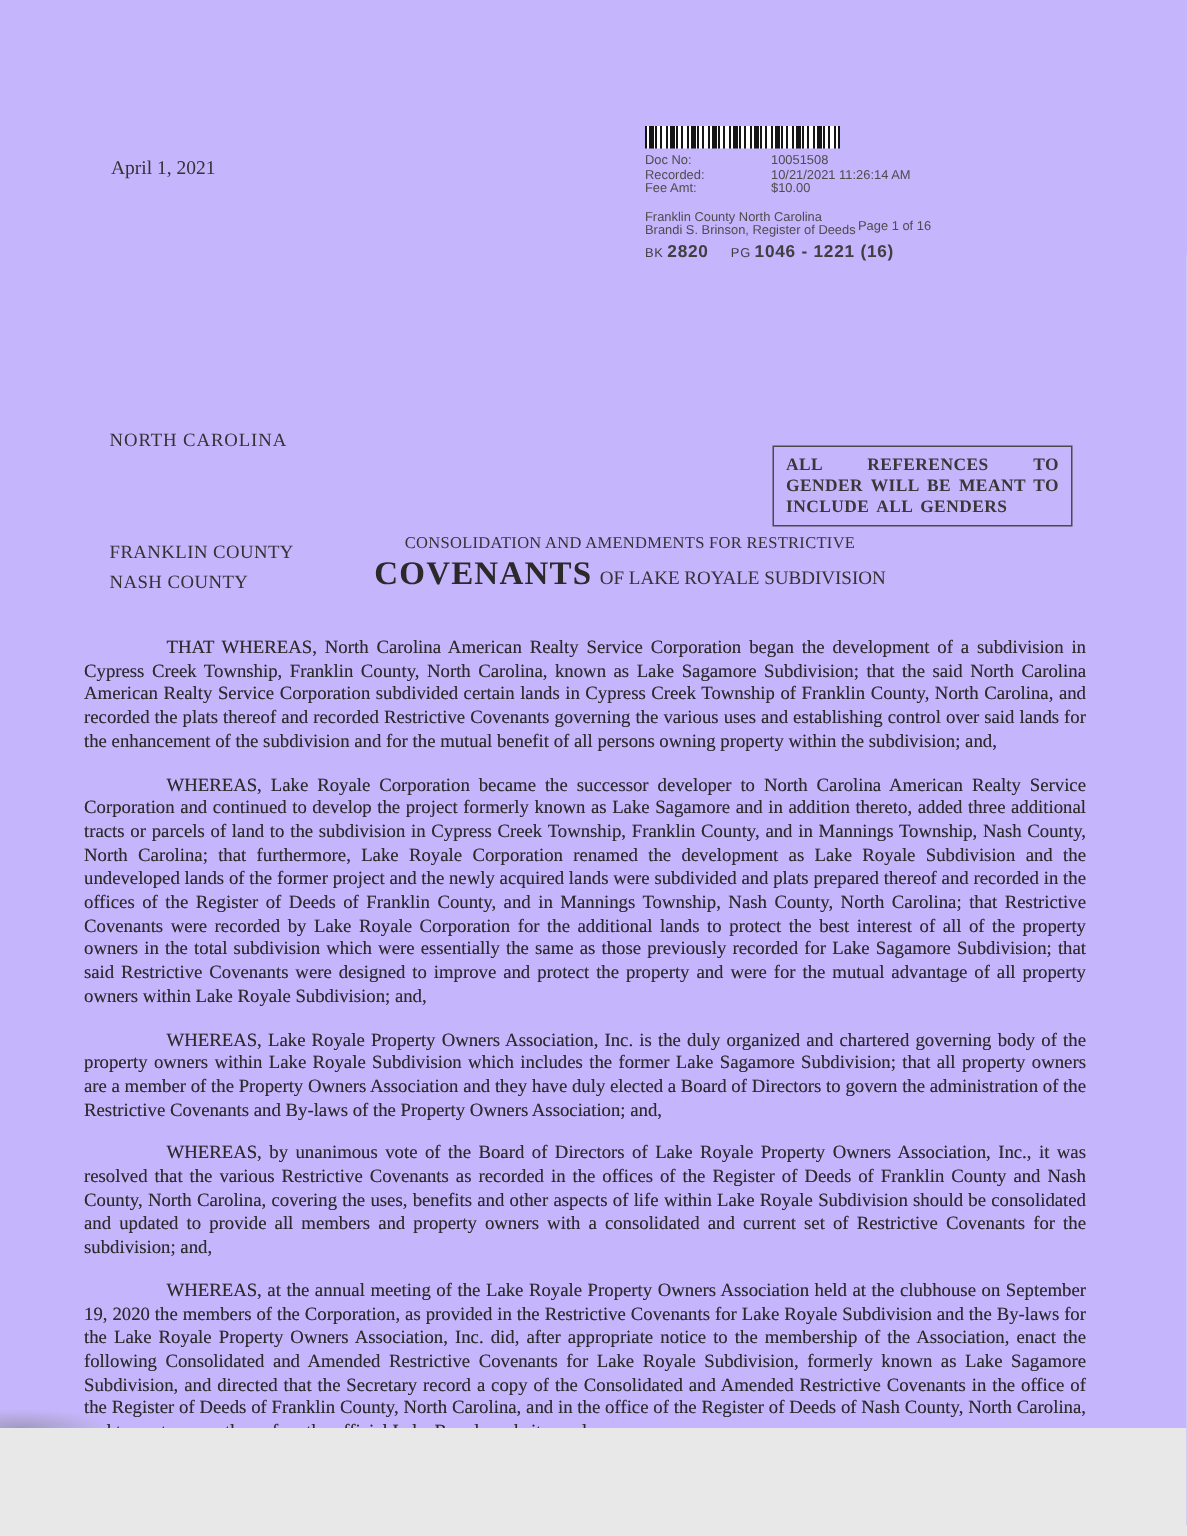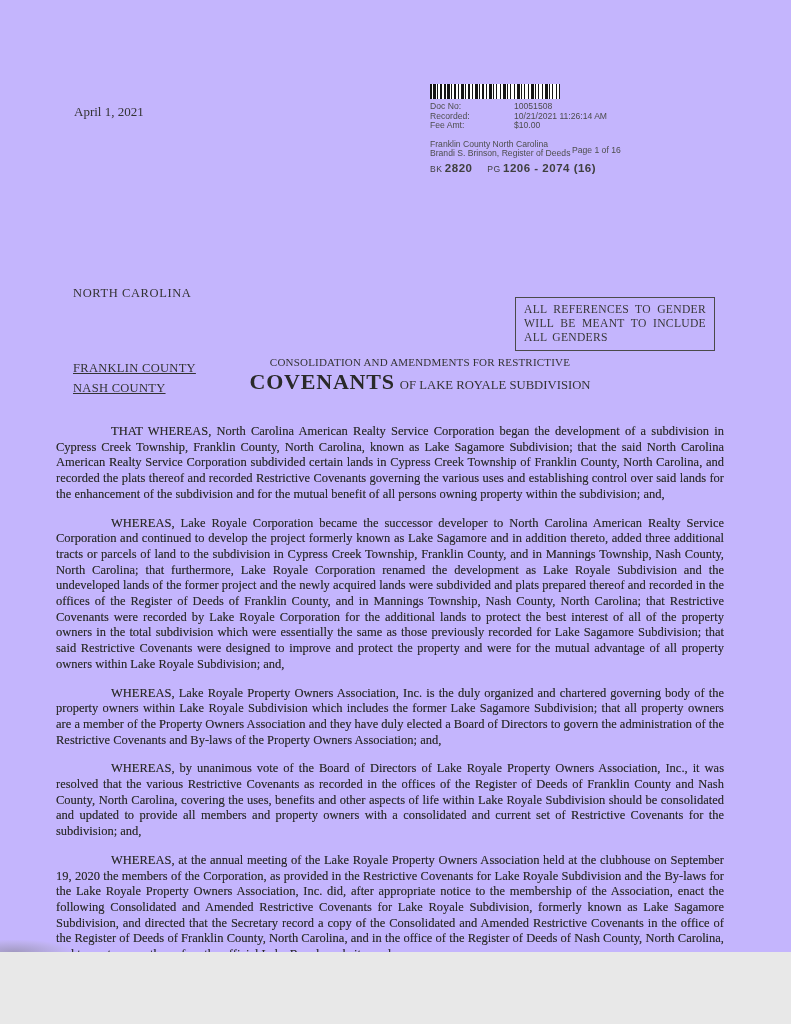--- a/index.html
+++ b/index.html
@@ -42,27 +42,27 @@
   .state-label {
     position:absolute; left:73px; top:286px;
     font-size:12.5px; letter-spacing:0.6px; color:#333;
   }
 
   
   .gender-box {
     position:absolute; left:515px; top:297px; width:182px;
     border:1.5px solid #4a4a4a; padding:5px 8px 6px 8px;
     font-size:11.6px; line-height:13.8px; text-align:justify;
-    color:#383838; letter-spacing:0.3px; word-spacing:2px;
+    color:#383838; letter-spacing:0.3px; word-spacing:2px;font-weight:bold;
   }
 
   
   .counties {
     position:absolute; left:73px; top:358px;
-    font-size:12.5px; line-height:20px; color:#333; letter-spacing:0.3px;text-decoration:underline;
+    font-size:12.5px; line-height:20px; color:#333; letter-spacing:0.3px;
   }
 
   
   .title-block {
     position:absolute; left:186px; top:356px; width:468px;
     text-align:center; color:#333;
   }
   .title-line1 { font-size:11px; letter-spacing:0.2px; }
   .title-line2 { margin-top:1px; font-size:12.7px; }
   .title-emphasis {
@@ -112,21 +112,21 @@
       <span class="stamp-pageinfo">Page 1 of 16</span>
     </div>
     <div class="stamp-gap"></div>
     <div>Franklin County North Carolina</div>
     <div>Brandi S. Brinson, Register of Deeds</div>
     <div class="bk-line">
       <span class="small-label">BK</span>
       <span class="big-num">2820</span>
       <span class="sp"></span>
       <span class="small-label">PG</span>
-      <span class="big-num">1206 - 2074 (16)</span>
+      <span class="big-num">1046 - 1221 (16)</span>
     </div>
   </div>
 
   <div class="state-label">NORTH CAROLINA</div>
 
   <div class="gender-box">ALL REFERENCES TO GENDER WILL BE MEANT TO INCLUDE ALL GENDERS</div>
 
   <div class="counties">
     <div>FRANKLIN COUNTY</div>
     <div>NASH COUNTY</div>

